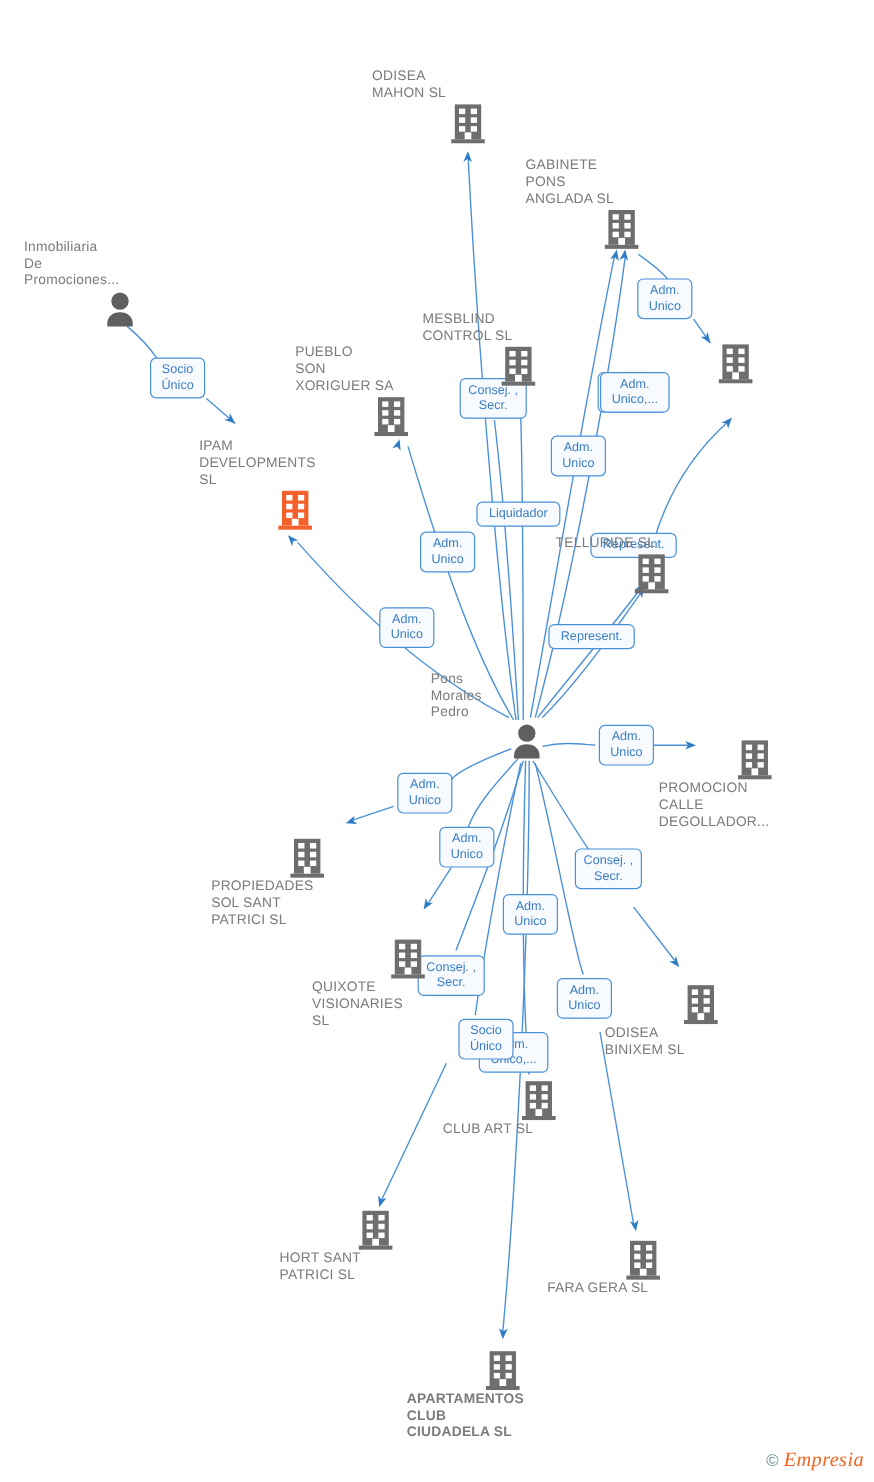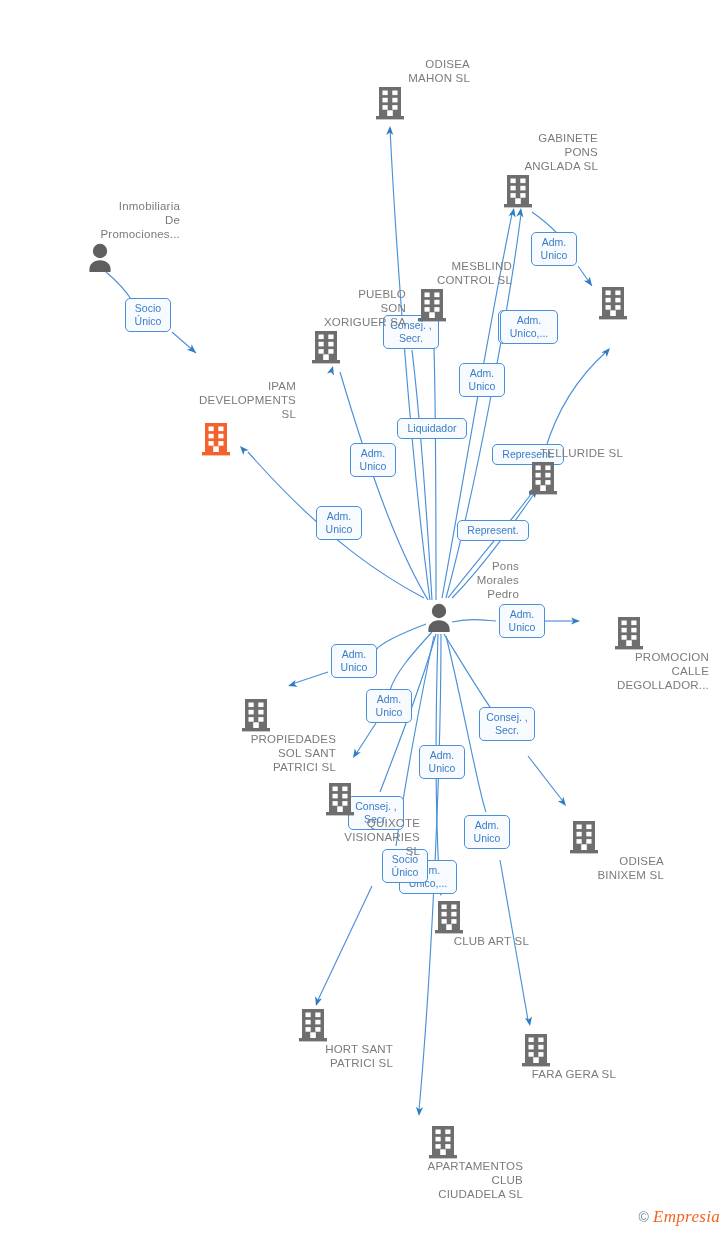--- a/index.html
+++ b/index.html
@@ -23,21 +23,21 @@
     left: 0;
     top: 0;
     width: 728px;
     height: 1235px;
     pointer-events: none;
   }
   .node {
     position: absolute;
     width: 160px;
     margin-left: -80px;
-    text-align: right;
+    text-align: left;
     line-height: 14px;
   }
   .node .nlabel {
     color: #7b7b7b;
     font-size: 11.5px;
     letter-spacing: 0.2px;
     white-space: pre-line;
     display: block;
   }
   .node .nicon {
@@ -185,21 +185,21 @@
         <span class="nlabel">Inmobiliaria
 De
 Promociones...</span>
         <span class="nicon">
           <svg class="gly" width="30" height="32" viewBox="0 0 30 32" xmlns="http://www.w3.org/2000/svg">
             <circle cx="15" cy="9" r="7.2" fill="#5f5f5f"></circle>
             <path d="M15 18.3c-6.4 0-10.6 4-10.6 9.1V30h21.2v-2.6c0-5.1-4.2-9.1-10.6-9.1z" fill="#5f5f5f"></path>
           </svg>
         </span>
       </div>
-      <div class="node above" style="left: 216px; top: 363px; margin-top: 14px;">
+      <div class="node above" style="left: 246px; top: 363px;">
         <span class="nlabel">IPAM
 DEVELOPMENTS
 SL</span>
         <span class="nicon">
           <svg class="gly" width="30" height="34" viewBox="0 0 30 34" xmlns="http://www.w3.org/2000/svg">
             <rect x="4" y="1" width="22" height="29" fill="#f4612a"></rect>
             <rect x="1" y="30" width="28" height="3.4" fill="#f4612a"></rect>
             <rect x="7.5" y="4.5" width="5.2" height="4.6" fill="#fff"></rect>
             <rect x="17.3" y="4.5" width="5.2" height="4.6" fill="#fff"></rect>
             <rect x="7.5" y="11.8" width="5.2" height="4.6" fill="#fff"></rect>
@@ -435,21 +435,21 @@
             <rect x="17.3" y="4.5" width="5.2" height="4.6" fill="#fff"></rect>
             <rect x="7.5" y="11.8" width="5.2" height="4.6" fill="#fff"></rect>
             <rect x="17.3" y="11.8" width="5.2" height="4.6" fill="#fff"></rect>
             <rect x="7.5" y="19.1" width="5.2" height="4.6" fill="#fff"></rect>
             <rect x="17.3" y="19.1" width="5.2" height="4.6" fill="#fff"></rect>
             <rect x="12.2" y="24.3" width="5.6" height="5.7" fill="#fff"></rect>
           </svg>
         </span>
         <span class="nlabel">FARA GERA SL</span>
       </div>
-      <div class="node below" style="left: 443px; top: 1123px;">
+      <div class="node below" style="left: 419px; top: 1123px; font-weight: bold;">
         <span class="nicon">
           <svg class="gly" width="30" height="34" viewBox="0 0 30 34" xmlns="http://www.w3.org/2000/svg">
             <rect x="4" y="1" width="22" height="29" fill="#6e6e6e"></rect>
             <rect x="1" y="30" width="28" height="3.4" fill="#6e6e6e"></rect>
             <rect x="7.5" y="4.5" width="5.2" height="4.6" fill="#fff"></rect>
             <rect x="17.3" y="4.5" width="5.2" height="4.6" fill="#fff"></rect>
             <rect x="7.5" y="11.8" width="5.2" height="4.6" fill="#fff"></rect>
             <rect x="17.3" y="11.8" width="5.2" height="4.6" fill="#fff"></rect>
             <rect x="7.5" y="19.1" width="5.2" height="4.6" fill="#fff"></rect>
             <rect x="17.3" y="19.1" width="5.2" height="4.6" fill="#fff"></rect>

